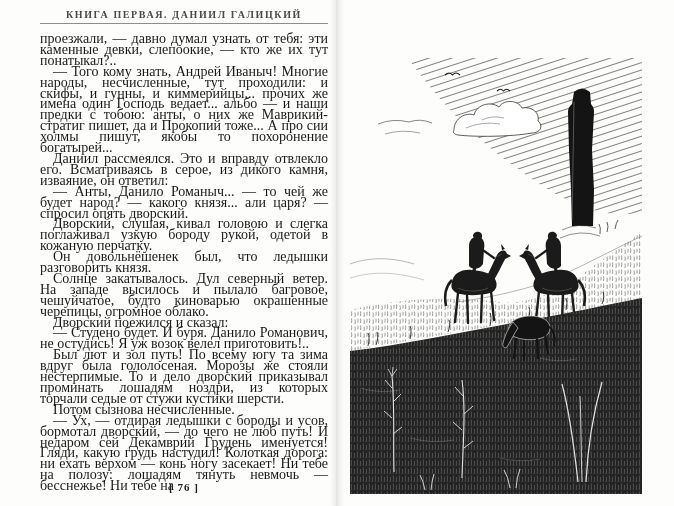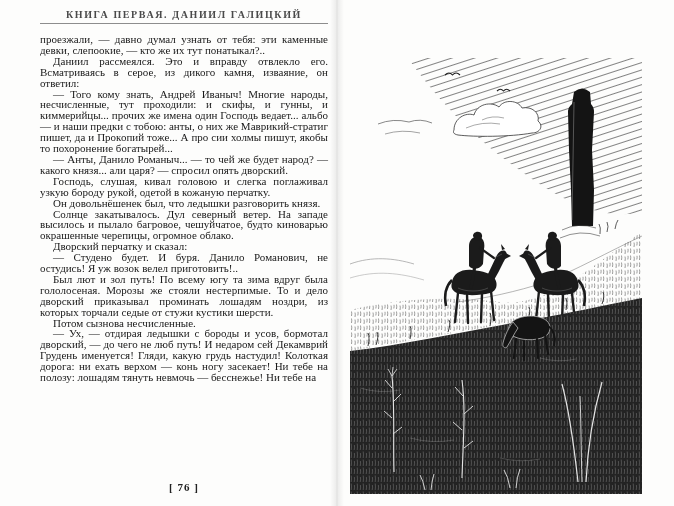--- a/index.html
+++ b/index.html
@@ -18,21 +18,21 @@
       rgba(0,0,0,0.11) 50%, rgba(0,0,0,0.06) 60%, rgba(0,0,0,0) 100%);
   }
   .page-left { position: absolute; left: 40px; top: 10px; width: 288px; height: 488px; }
   .running-head {
     text-align: center; font-size: 10px; font-weight: bold;
     letter-spacing: 1.6px; color: #4a4a4a; line-height: 10px;
     font-family: "Liberation Serif", serif;
   }
   .header-rule { border: none; border-top: 1px solid #8d8d8d; height: 0; margin: 3px 0 0 0; }
   .text-block {
-    margin-top: 10px; font-size: 11px; line-height: 10.9px;
+    margin-top: 10px; font-size: 14px; line-height: 10.9px;
     color: #191919; text-align: justify;
   }
   .text-block p { margin: 0; text-indent: 13px; }
   .text-block p.noindent { text-indent: 0; }
   .page-number {
     position: absolute; left: 0; right: 0; bottom: 5px;
     text-align: center; font-size: 11px; color: #222; letter-spacing: 1px; font-weight: bold;
   }
   .page-right { position: absolute; left: 344px; top: 0; width: 306px; height: 506px; }
   .illustration { position: absolute; left: 6px; top: 58px; width: 292px; height: 440px; }
@@ -40,27 +40,27 @@
 </head>
 <body>
 
 <div class="spread">
 
   <div class="page-left">
     <div class="running-head">КНИГА ПЕРВАЯ. ДАНИИЛ ГАЛИЦКИЙ</div>
     <hr class="header-rule">
     <div class="text-block">
         <p class="noindent">проезжали, — давно думал узнать от тебя: эти каменные девки, слепоокие, — кто же их тут понатыкал?..</p>
+        <p>— Того кому знать, Андрей Иваныч! Многие народы, несчисленные, тут проходили: и скифы, и гунны, и киммерийцы... прочих же имена один Господь ведает... альбо — и наши предки с тобою: анты, о них же Маврикий-стратиг пишет, да и Прокопий тоже... А про сии холмы пишут, якобы то похоронение богатырей...</p>
         <p>Даниил рассмеялся. Это и вправду отвлекло его. Всматриваясь в серое, из дикого камня, изваяние, он ответил:</p>
-        <p>— Того кому знать, Андрей Иваныч! Многие народы, несчисленные, тут проходили: и скифы, и гунны, и киммерийцы... прочих же имена один Господь ведает... альбо — и наши предки с тобою: анты, о них же Маврикий-стратиг пишет, да и Прокопий тоже... А про сии холмы пишут, якобы то похоронение богатырей...</p>
         <p>— Анты, Данило Романыч... — то чей же будет народ? — какого князя... али царя? — спросил опять дворский.</p>
-        <p>Господь, слушая, кивал головою и слегка поглаживал узкую бороду рукой, одетой в кожаную перчатку.</p>
+        <p>Дворский, слушая, кивал головою и слегка поглаживал узкую бороду рукой, одетой в кожаную перчатку.</p>
         <p>Он довольнёшенек был, что ледышки разговорить князя.</p>
         <p>Солнце закатывалось. Дул северный ветер. На западе высилось и пылало багровое, чешуйчатое, будто киноварью окрашенные черепицы, огромное облако.</p>
-        <p>Дворский перчатку и сказал:</p>
+        <p>Дворский поежился и сказал:</p>
         <p>— Студено будет. И буря. Данило Романович, не остудись! Я уж возок велел приготовить!..</p>
         <p>Был лют и зол путь! По всему югу та зима вдруг была гололосеная. Морозы же стояли нестерпимые. То и дело дворский приказывал проминать лошадям ноздри, из которых торчали седые от стужи кустики шерсти.</p>
         <p>Потом сызнова несчисленные.</p>
         <p>— Ух, — отдирая ледышки с бороды и усов, бормотал дворский, — до чего не люб путь! И недаром сей Декамврий Грудень именуется! Гляди, какую грудь настудил! Колоткая дорога: ни ехать верхом — конь ногу засекает! Ни тебе на полозу: лошадям тянуть невмочь — бесснежье! Ни тебе на</p>
       </div>
     <div class="page-number">[ 76 ]</div>
   </div>
 
   <div class="gutter"></div>
 

